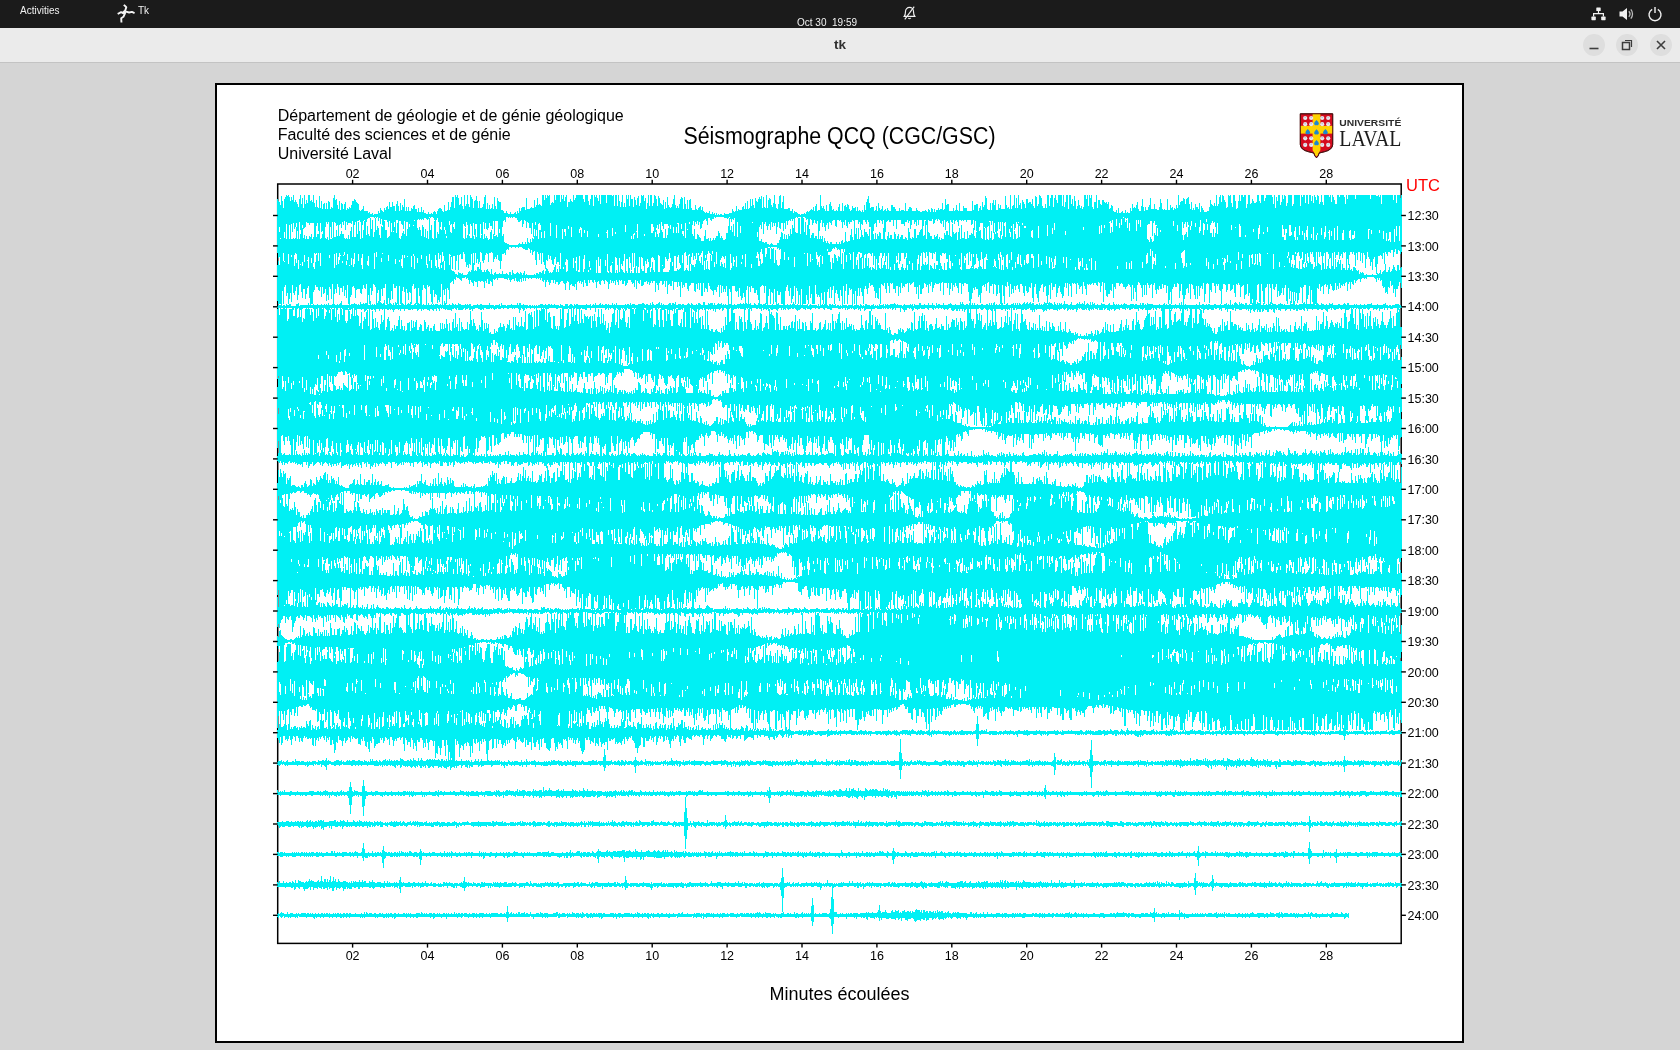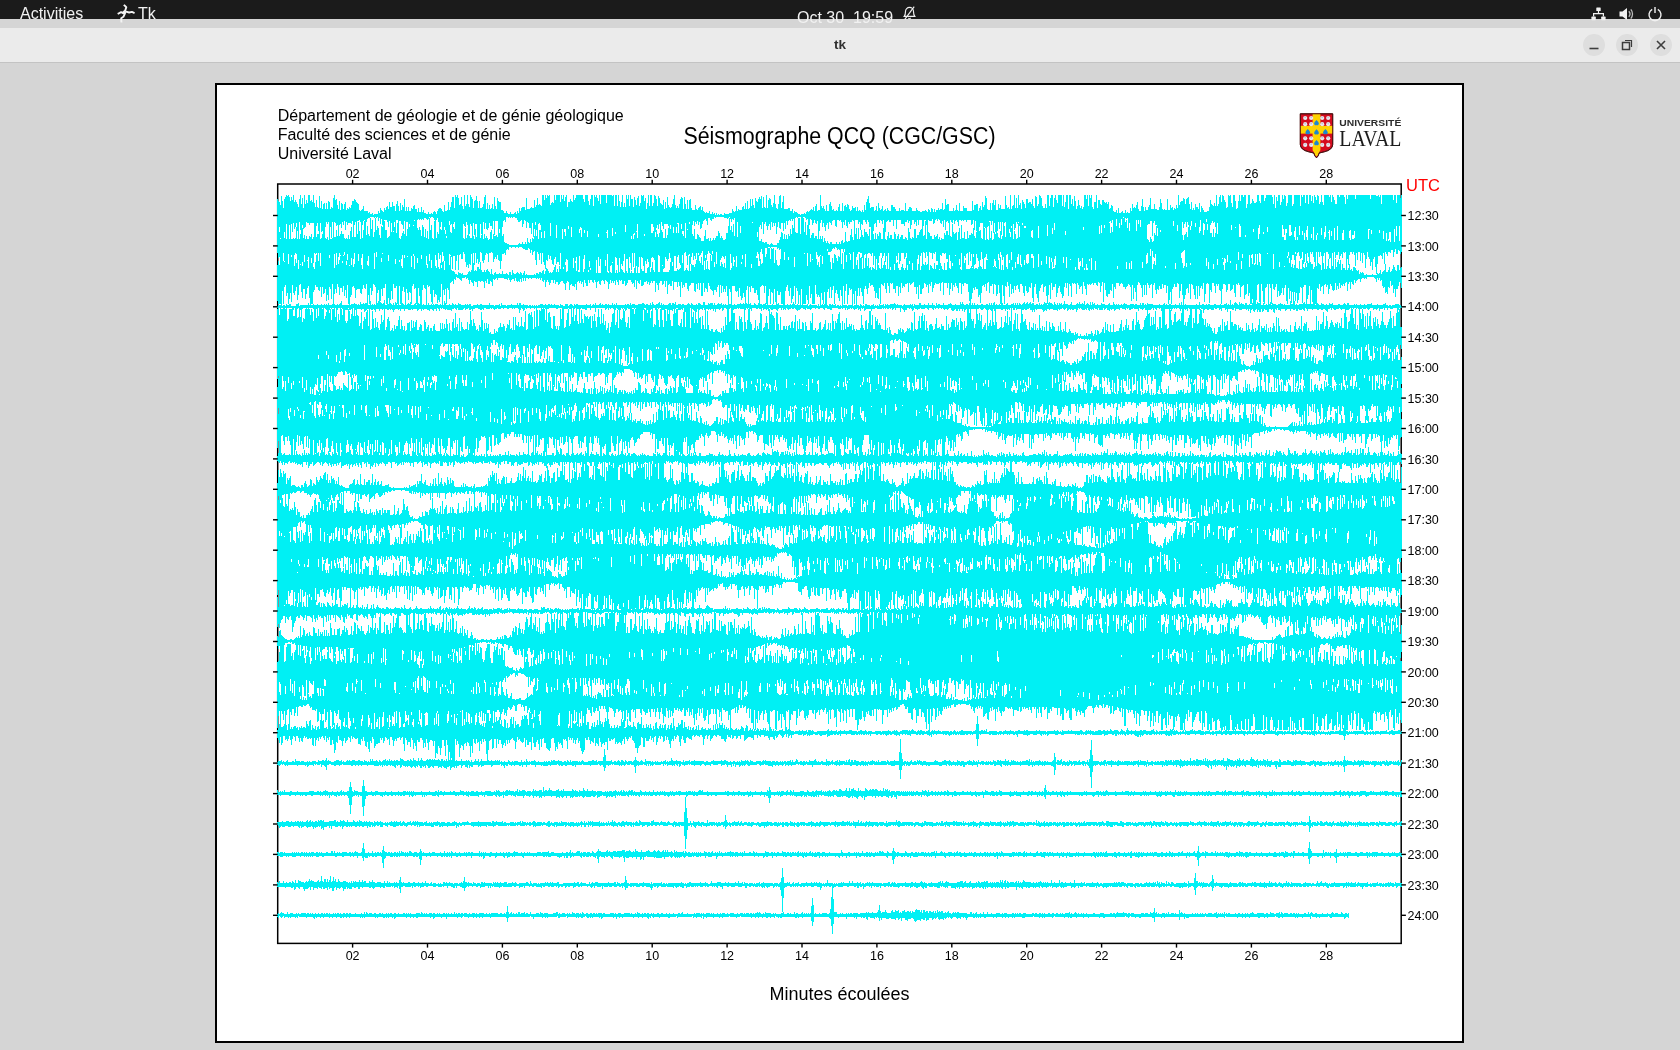--- a/index.html
+++ b/index.html
@@ -1,27 +1,27 @@
 <!DOCTYPE html>
 <html><head><meta charset="utf-8">
 <style>
 html,body{margin:0;padding:0;width:1680px;height:1050px;background:#d5d5d5;font-family:"Liberation Sans",sans-serif;overflow:hidden}
 </style></head>
 <body>
-<div style="position:absolute;left:0;top:0;width:1680px;height:19px;background:#1b1b1b;color:#f1f1f1;font-size:16px">
+<div style="position:absolute;left:0;top:0;width:1680px;height:28px;background:#1b1b1b;color:#f1f1f1;font-size:10px">
 <div style="position:absolute;left:20px;top:5px">Activities</div>
 <svg style="position:absolute;left:116px;top:3px" width="20" height="22" viewBox="0 0 20 22">
 <g stroke="#f4f4f4" stroke-width="1.9" fill="none" stroke-linejoin="round" stroke-linecap="square">
 <path d="M8.5 2.5 l1.8 1.6 -1 3.2 -1.8 1.8"></path>
 <path d="M2.5 10.5 l2.6 -1.4 2.4 1.2 2.6 -1.6 3 0.8 2.8 -0.6 1.8 0.8"></path>
 <path d="M8.8 10.8 l-1.4 3 -2.2 1.4 0.2 3.4"></path>
 </g>
     </svg>
 <div style="position:absolute;left:138px;top:5px">Tk</div>
-<div style="position:absolute;left:797px;top:9px">Oct 30&nbsp;&nbsp;19:59</div>
+<div style="position:absolute;left:797px;top:17px">Oct 30&nbsp;&nbsp;19:59</div>
 <svg style="position:absolute;left:901px;top:5px" width="17" height="17" viewBox="0 0 17 17">
 <g stroke="#f1f1f1" stroke-width="1.15" fill="none">
 <path d="M8.5 2.4 a4 4 0 0 1 4 4 q0 3.2 1.3 4.9 h-10.6 q1.3 -1.7 1.3 -4.9 a4 4 0 0 1 4 -4 Z"></path>
 <path d="M7.3 12.9 a1.3 1.3 0 0 0 2.4 0"></path>
 <path d="M13.2 1.6 L3.8 14.4"></path>
 </g>
     </svg>
 <svg style="position:absolute;left:1591px;top:7px" width="15" height="14" viewBox="0 0 15 14">
 <g fill="#f1f1f1">
         <rect x="5.3" y="0.5" width="4.4" height="3.6" rx="0.6"></rect>

